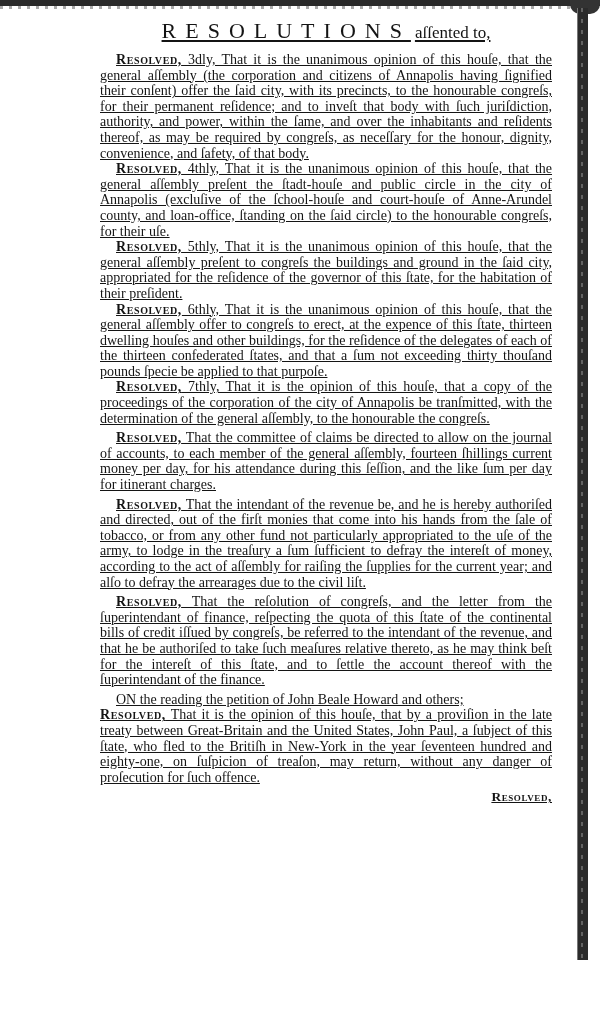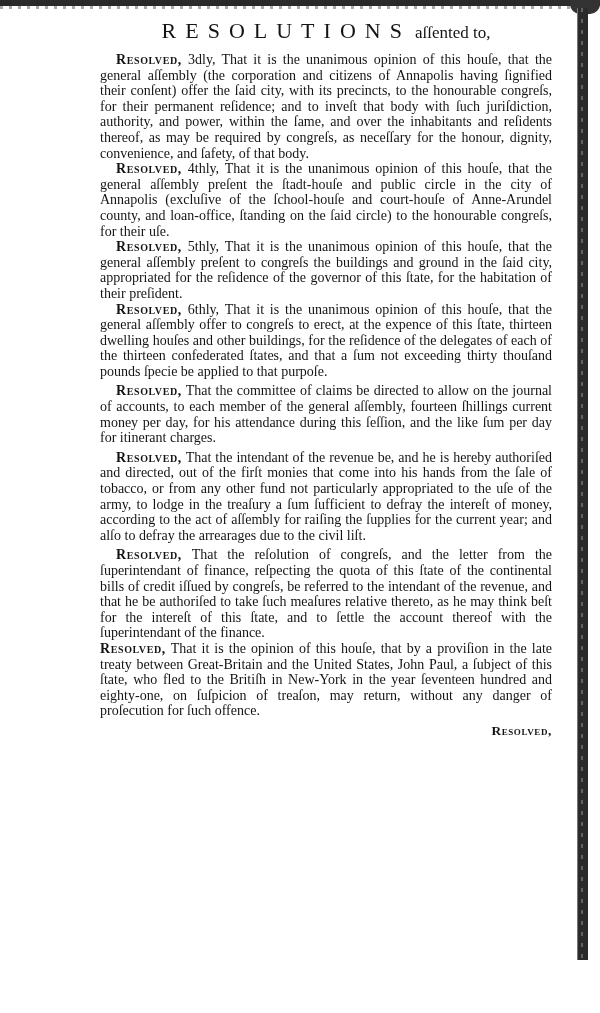--- a/index.html
+++ b/index.html
@@ -7,21 +7,21 @@
          font-family:"Liberation Serif","DejaVu Serif",serif; color:#141414; }
   .top-strip { position:absolute; left:0; top:0; width:600px; height:6px; background:#2a2a2a; }
   .top-strip:after { content:""; position:absolute; left:0; top:6px; width:600px; height:3px;
          background:repeating-linear-gradient(90deg,#555 0 3px,transparent 3px 9px); opacity:.5; }
   .corner-ornament { position:absolute; left:570px; top:0; width:30px; height:14px; background:#333;
          border-radius:0 0 10px 10px; }
   .right-border { position:absolute; left:577px; top:8px; width:10px; height:952px; background:#2b2b2b;
          border-left:1px solid #777; }
   .right-border:after { content:""; position:absolute; left:3px; top:0; width:2px; height:100%;
          background:repeating-linear-gradient(180deg,#888 0 4px,transparent 4px 11px); opacity:.6; }
-  .page { position:absolute; left:100px; top:18px; width:452px; }
+  .page { position:absolute; left:100px; top:18px; width:452px;text-decoration:underline; }
   .title { text-align:center; font-size:22px; letter-spacing:9px; margin:0 0 6px 0; font-weight:normal;
            line-height:26px; }
   .title .sub { letter-spacing:0; font-style:normal; font-size:17px; margin-left:4px; }
   .para { font-size:14px; line-height:15.6px; text-align:justify; text-indent:16px; margin:0; }
   .para.gap { margin-top:4px; }
   .sc { font-variant:small-caps; letter-spacing:0.6px; font-weight:bold; }
   .catch { text-align:right; font-size:13.4px; margin-top:4px; }
 </style>
 </head>
 <body>
@@ -30,21 +30,23 @@
 <div class="corner-ornament"></div>
 <div class="right-border"></div>
 
 <div class="page">
   <h1 class="title"><span>RESOLUTIONS</span><span class="sub">aſſented to,</span></h1>
 
   <p class="para"><span class="sc">Resolved,</span><span> 3dly, That it is the unanimous opinion of this houſe, that the general aſſembly (the corporation and citizens of Annapolis having ſignified their conſent) offer the ſaid city, with its precincts, to the honourable congreſs, for their permanent reſidence; and to inveſt that body with ſuch juriſdiction, authority, and power, within the ſame, and over the inhabitants and reſidents thereof, as may be required by congreſs, as neceſſary for the honour, dignity, convenience, and ſafety, of that body.</span></p>
   <p class="para"><span class="sc">Resolved,</span><span> 4thly, That it is the unanimous opinion of this houſe, that the general aſſembly preſent the ſtadt-houſe and public circle in the city of Annapolis (excluſive of the ſchool-houſe and court-houſe of Anne-Arundel county, and loan-office, ſtanding on the ſaid circle) to the honourable congreſs, for their uſe.</span></p>
   <p class="para"><span class="sc">Resolved,</span><span> 5thly, That it is the unanimous opinion of this houſe, that the general aſſembly preſent to congreſs the buildings and ground in the ſaid city, appropriated for the reſidence of the governor of this ſtate, for the habitation of their preſident.</span></p>
   <p class="para"><span class="sc">Resolved,</span><span> 6thly, That it is the unanimous opinion of this houſe, that the general aſſembly offer to congreſs to erect, at the expence of this ſtate, thirteen dwelling houſes and other buildings, for the reſidence of the delegates of each of the thirteen confederated ſtates, and that a ſum not exceeding thirty thouſand pounds ſpecie be applied to that purpoſe.</span></p>
+  <p class="para"><span class="sc">Resolved,</span><span> 7thly, That it is the opinion of this houſe, that a copy of the proceedings of the corporation of the city of Annapolis be tranſmitted, with the determination of the general aſſembly, to the honourable the congreſs.</span></p>
 
   <p class="para gap"><span class="sc">Resolved,</span><span> That the committee of claims be directed to allow on the journal of accounts, to each member of the general aſſembly, fourteen ſhillings current money per day, for his attendance during this ſeſſion, and the like ſum per day for itinerant charges.</span></p>
   <p class="para gap"><span class="sc">Resolved,</span><span> That the intendant of the revenue be, and he is hereby authoriſed and directed, out of the firſt monies that come into his hands from the ſale of tobacco, or from any other fund not particularly appropriated to the uſe of the army, to lodge in the treaſury a ſum ſufficient to defray the intereſt of money, according to the act of aſſembly for raiſing the ſupplies for the current year; and alſo to defray the arrearages due to the civil liſt.</span></p>
   <p class="para gap"><span class="sc">Resolved,</span><span> That the reſolution of congreſs, and the letter from the ſuperintendant of finance, reſpecting the quota of this ſtate of the continental bills of credit iſſued by congreſs, be referred to the intendant of the revenue, and that he be authoriſed to take ſuch meaſures relative thereto, as he may think beſt for the intereſt of this ſtate, and to ſettle the account thereof with the ſuperintendant of the finance.</span></p>
 
+  <p class="para gap">ON the reading the petition of John Beale Howard and others;</p>
   <p class="para" style="text-indent:0"><span class="sc">Resolved,</span><span> That it is the opinion of this houſe, that by a proviſion in the late treaty between Great-Britain and the United States, John Paul, a ſubject of this ſtate, who fled to the Britiſh in New-York in the year ſeventeen hundred and eighty-one, on ſuſpicion of treaſon, may return, without any danger of proſecution for ſuch offence.</span></p>
 
   <div class="catch sc">Resolved,</div>
 </div>
 
 </body></html>

